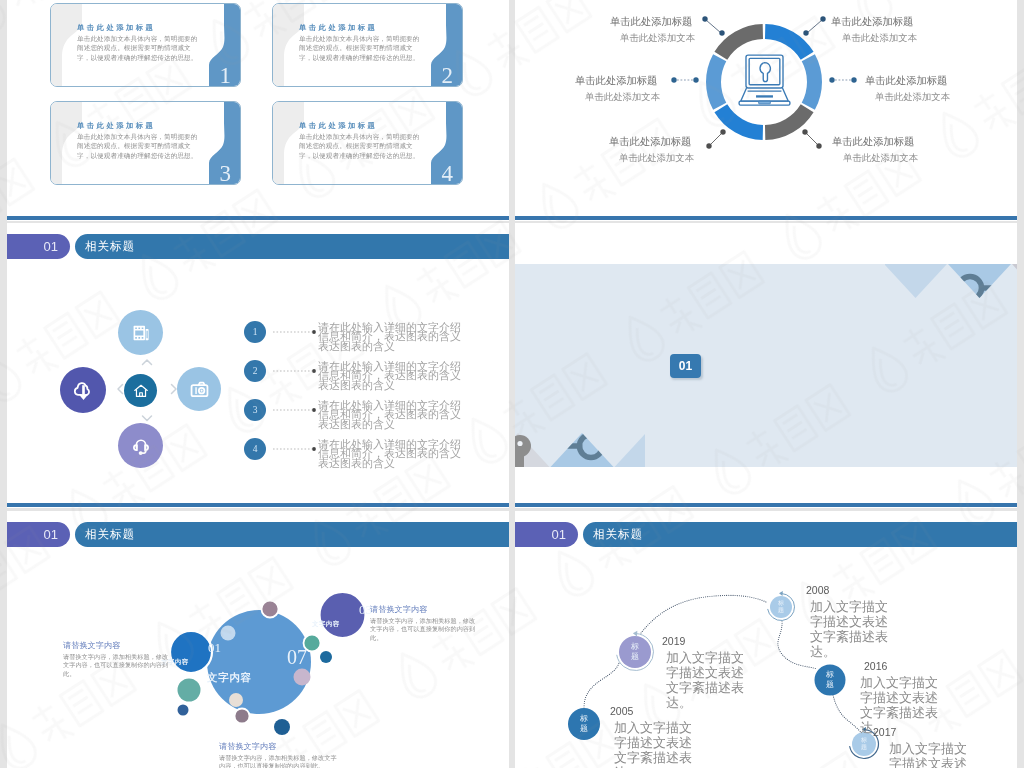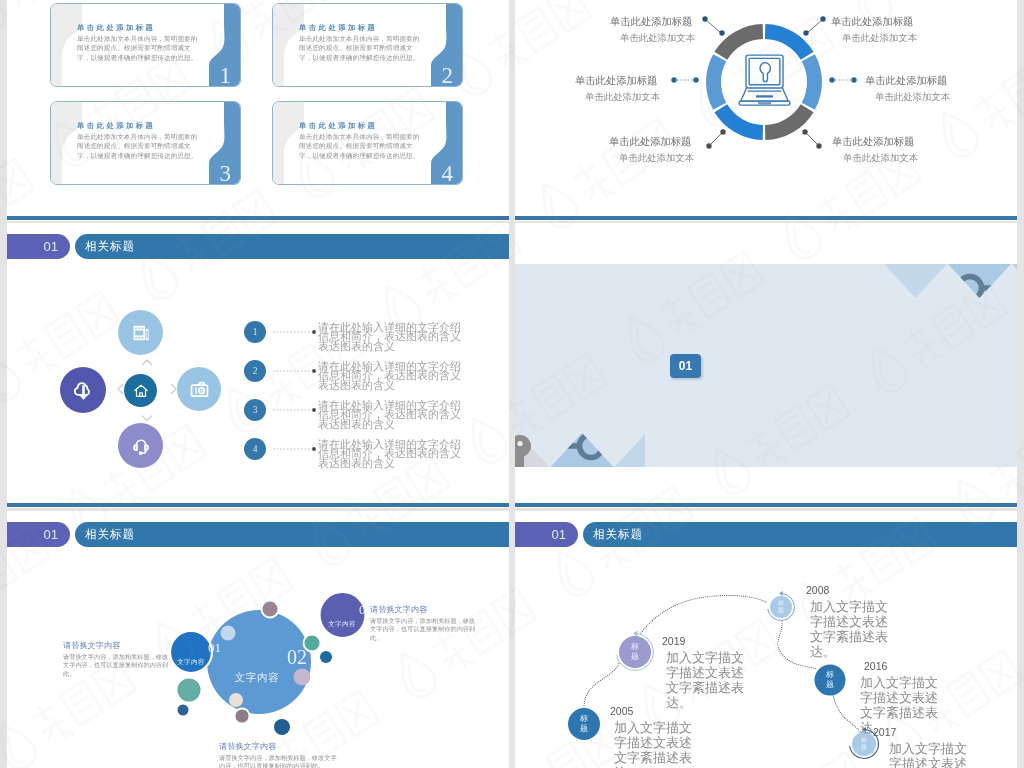--- a/index.html
+++ b/index.html
@@ -88,21 +88,21 @@
       justify-content:center;font-family:"Liberation Sans",sans-serif;font-weight:bold;
       box-shadow:1.5px 2px 2px rgba(120,140,160,0.35);}
   .s4pill{position:absolute;left:193px;top:131px;width:156px;height:24px;background:#2f6ea6;
       border-radius:12px;color:#fff;font-size:12px;display:flex;align-items:center;
       justify-content:center;letter-spacing:1px;}
 
   
   .bubbles{position:absolute;left:0;top:0;width:502px;height:284px;}
   .bnum{position:absolute;color:#e9f2fb;text-align:right;
         font-family:"Liberation Serif",serif;font-weight:300;}
-  .bcap{position:absolute;color:#e9f2fb;text-align:center;}
+  .bcap{position:absolute;color:#e9f2fb;text-align:left;font-weight:bold;}
   .bn02{left:200px;top:136px;width:100px;font-size:20px;line-height:20px;}
   .bc02{left:200px;top:160px;width:100px;font-size:10.5px;letter-spacing:0.7px;}
   .bn01{left:154px;top:130px;width:60px;font-size:13px;line-height:13px;}
   .bc01{left:154px;top:147px;width:60px;font-size:6.5px;letter-spacing:0.4px;}
   .bn03{left:305px;top:92px;width:60px;font-size:13px;line-height:13px;}
   .bc03{left:305px;top:109px;width:60px;font-size:6.5px;letter-spacing:0.4px;}
   .b5t{position:absolute;font-size:8.2px;color:#6a83bf;white-space:nowrap;}
   .b5b{position:absolute;font-size:6.2px;line-height:8.4px;color:#8f8f8f;}
   .bt-l{left:56px;top:129px;} .bb-l{left:56px;top:142px;width:108px;}
   .bt-r{left:363px;top:93px;} .bb-r{left:363px;top:106px;width:108px;}
@@ -396,21 +396,21 @@
       <circle cx="295" cy="166" r="8.5" fill="#c7b6cd"></circle>
       <circle cx="182" cy="179" r="11.5" fill="#64ada5"></circle>
       <circle cx="229" cy="189" r="7" fill="#e8dfd6"></circle>
       <circle cx="235" cy="205" r="7.5" fill="#8d7b8b" stroke="#fff" stroke-width="1.8"></circle>
       <circle cx="176" cy="199" r="5.5" fill="#31619a"></circle>
       <circle cx="275" cy="216" r="8" fill="#1f5f94"></circle>
       <circle cx="184" cy="141" r="21" fill="#1f73c2" stroke="#fff" stroke-width="2.2"></circle>
       <circle cx="335.5" cy="104" r="23" fill="#5a5fb0" stroke="#fff" stroke-width="2.2"></circle>
     </svg>
 
-    <div class="bnum bn02">02</div>
+    <div class="bnum bn02">07</div>
     <div class="bcap bc02">文字内容</div>
     <div class="bnum bn01">01</div>
     <div class="bcap bc01">文字内容</div>
     <div class="bnum bn03">03</div>
     <div class="bcap bc03">文字内容</div>
 
     <div class="b5t bt-l">请替换文字内容</div>
     <div class="b5b bb-l">请替换文字内容，添加相关标题，修改文字内容，也可以直接复制你的内容到此。</div>
     <div class="b5t bt-r">请替换文字内容</div>
     <div class="b5b bb-r">请替换文字内容，添加相关标题，修改文字内容，也可以直接复制你的内容到此。</div>

